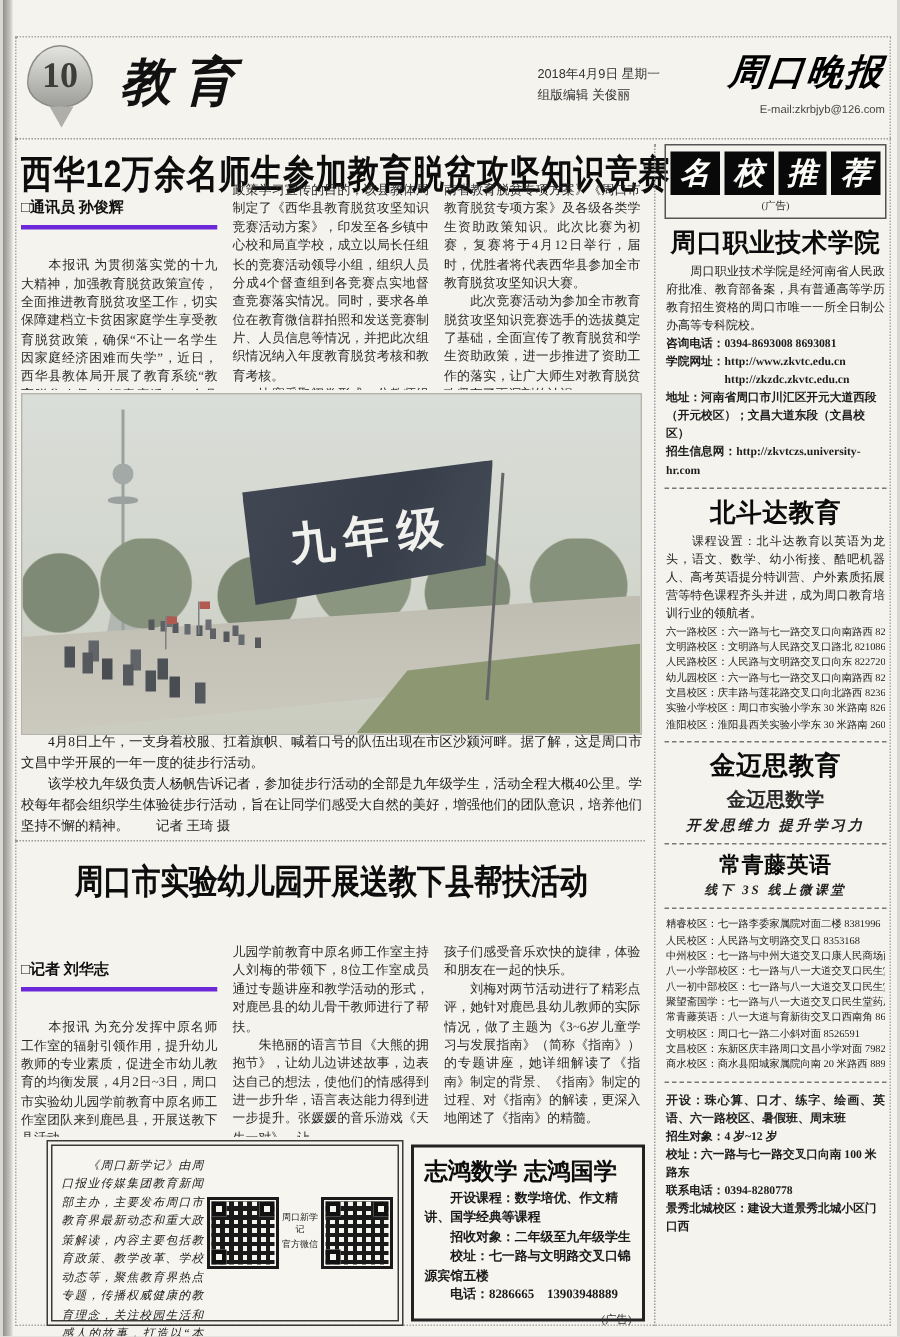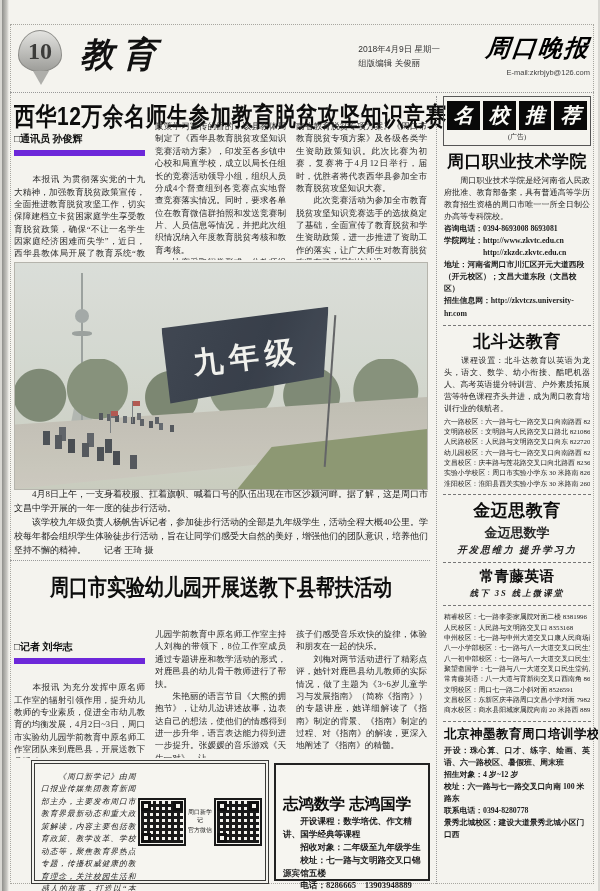--- a/index.html
+++ b/index.html
@@ -36,21 +36,21 @@
   .headline1 { position:absolute; left:12px; top:99px; width:414px; height:30px;
            font-family:"Liberation Sans",sans-serif; font-weight:900; font-size:21px;
            color:#0d0d0d; transform:scale(1,1.22); transform-origin:left top;
            white-space:nowrap; letter-spacing:0.5px; }
   .cols { position:absolute; left:12px; width:414px; display:flex; gap:10px; overflow:hidden; }
   .cols1 { top:120px; height:140px; }
   .cols2 { top:628px; height:130px; }
   .col { width:131px; font-size:8.6px; line-height:1.44; text-align:justify;
          white-space:pre-line; overflow:hidden; }
   .byline { font-size:10px; font-weight:bold; color:#111; padding-bottom:3px;
-         border-bottom:6px solid #6d28d9; margin-bottom:5px; white-space:nowrap; }
+         border-bottom:3px solid #6d28d9; margin-bottom:5px; white-space:nowrap; }
 
   
   .photo { position:absolute; left:12px; top:262px; width:414px; height:228px;
            background:linear-gradient(#d7dbd6 0%,#cdd2c9 55%,#c3c6b8 100%);
            border:1px solid #b5b4ac; overflow:hidden; }
   .p-tower { position:absolute; left:52px; top:10px; width:30px; height:150px; }
   .p-tower .mast { position:absolute; left:14px; top:0; width:2px; height:150px; background:#8d9492; }
   .p-tower .ball { position:absolute; left:8px; top:36px; width:14px; height:14px;
            border-radius:50%; background:#979e9c; }
   .p-tower .deck { position:absolute; left:5px; top:58px; width:20px; height:5px;
@@ -115,21 +115,21 @@
         outline:2px solid #1a1a1a; outline-offset:1px; }
   .qr i { position:absolute; width:10px; height:10px; border:3px solid #111; background:#f4f3ee; }
   .qr i:nth-child(1){ left:0; top:0; } .qr i:nth-child(2){ right:0; top:0; }
   .qr i:nth-child(3){ left:0; bottom:0; }
   .qr-mid { display:flex; flex-direction:column; gap:2px; font-size:6px; color:#222;
             text-align:center; width:26px; line-height:1.3; }
 
   .zhihong { position:absolute; left:272px; top:763px; width:156px; height:118px;
            border:2px solid #222; background:#f6f5f0; padding:6px 7px; }
   .zhihong-title { font-family:"Liberation Sans",sans-serif; font-weight:900;
-           font-size:15.5px; color:#0d0d0d; white-space:nowrap;margin-top:23px; }
+           font-size:15.5px; color:#0d0d0d; white-space:nowrap; }
   .zhihong-line { font-size:8.6px; line-height:1.5; font-weight:bold; color:#1b1b1b; }
   .zhihong-ad { text-align:right; font-size:7.5px; margin-top:6px; color:#333; }
 
   
   .sidebar { position:absolute; left:434px; top:96px; width:158px; height:788px;
            border-left:1px dotted #999; padding:0 3px 0 6px; font-size:8px; }
   .sb-banner { border:1px solid #555; padding:4px 3px 1px; text-align:center; }
   .sb-tiles { display:flex; gap:3px; justify-content:center; }
   .sb-tile { width:33px; height:29px; background:#090909; color:#fbfbf7;
            font-size:20px; font-weight:bold; font-style:italic; display:flex;
@@ -308,21 +308,20 @@
         <div class="sb-li">八一初中部校区：七一路与八一大道交叉口民生堂药房三楼 8540088</div>
         <div class="sb-li">聚望斋国学：七一路与八一大道交叉口民生堂药房二楼 8236878</div>
         <div class="sb-li">常青藤英语：八一大道与育新街交叉口西南角 8685969</div>
         <div class="sb-li">文明校区：周口七一路二小斜对面 8526591</div>
         <div class="sb-li">文昌校区：东新区庆丰路周口文昌小学对面 7982996</div>
         <div class="sb-li">商水校区：商水县阳城家属院向南 20 米路西 889997</div>
       </div>
     </div>
 
     <div class="sb-sec">
-      <div class="sb-h1 small" style="white-space:nowrap; font-size:12.5px;">北京神墨教育周口培训学校</div>
       <div class="sb-body" style="font-weight:bold;">开设：珠心算、口才、练字、绘画、英语、六一路校区、暑假班、周末班</div>
       <div class="sb-line">招生对象：4 岁~12 岁</div>
       <div class="sb-line" style="white-space:normal;">校址：六一路与七一路交叉口向南 100 米路东</div>
       <div class="sb-line">联系电话：0394-8280778</div>
       <div class="sb-line" style="white-space:normal;">景秀北城校区：建设大道景秀北城小区门口西</div>
 
     </div>
 
   </div>
 </div>

